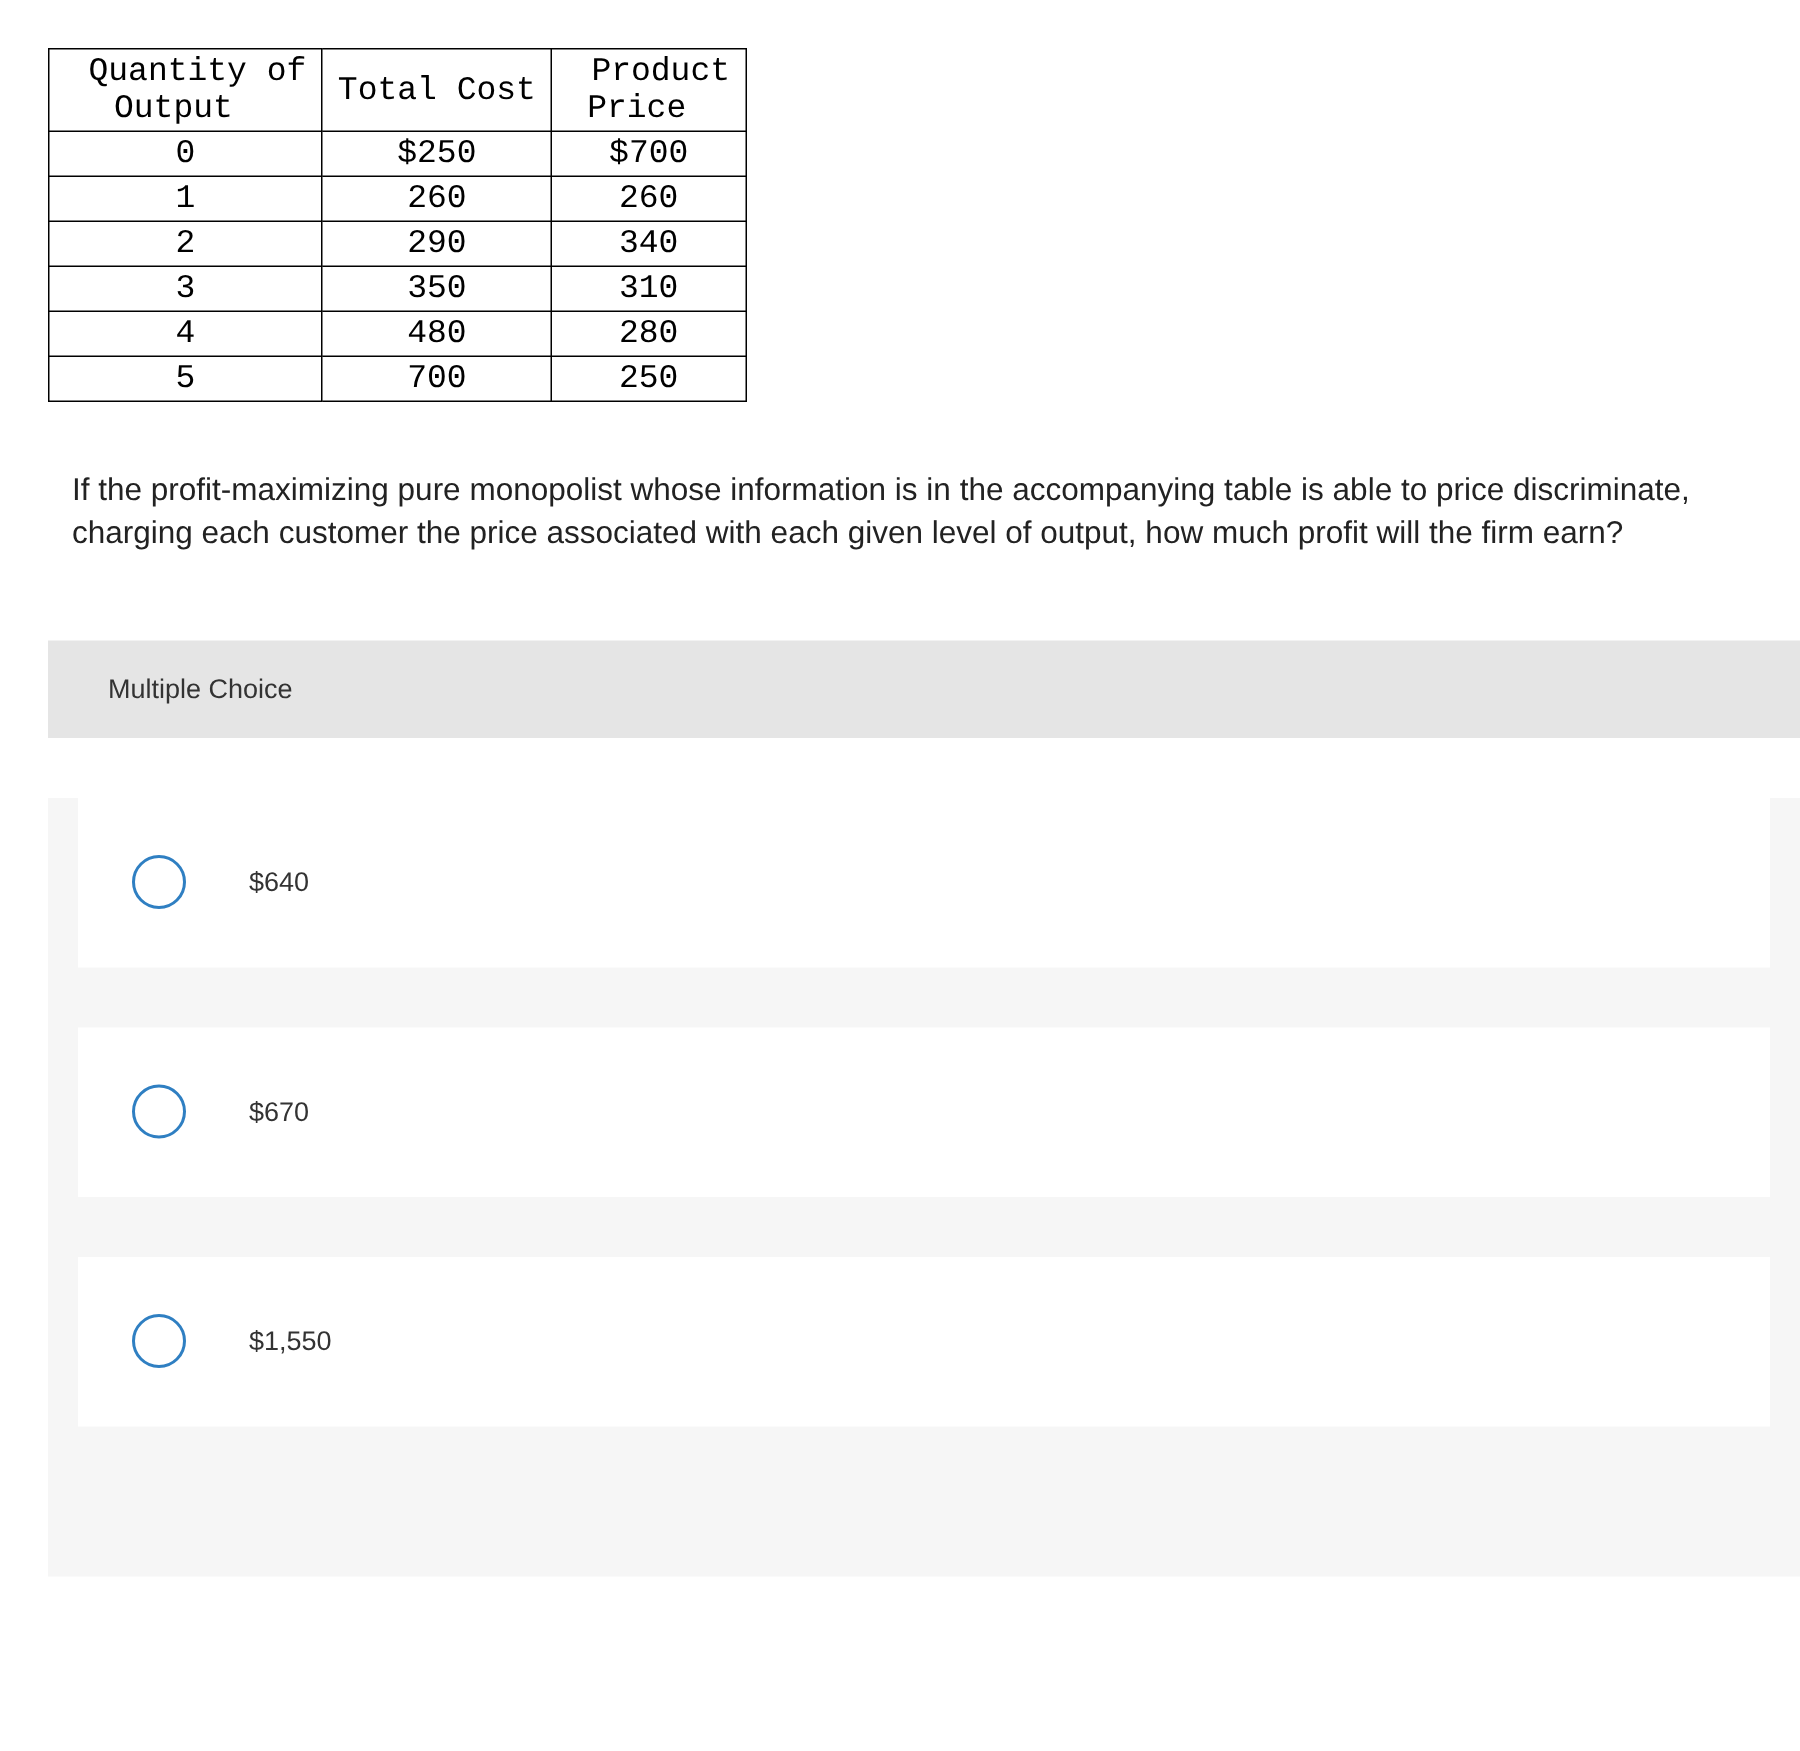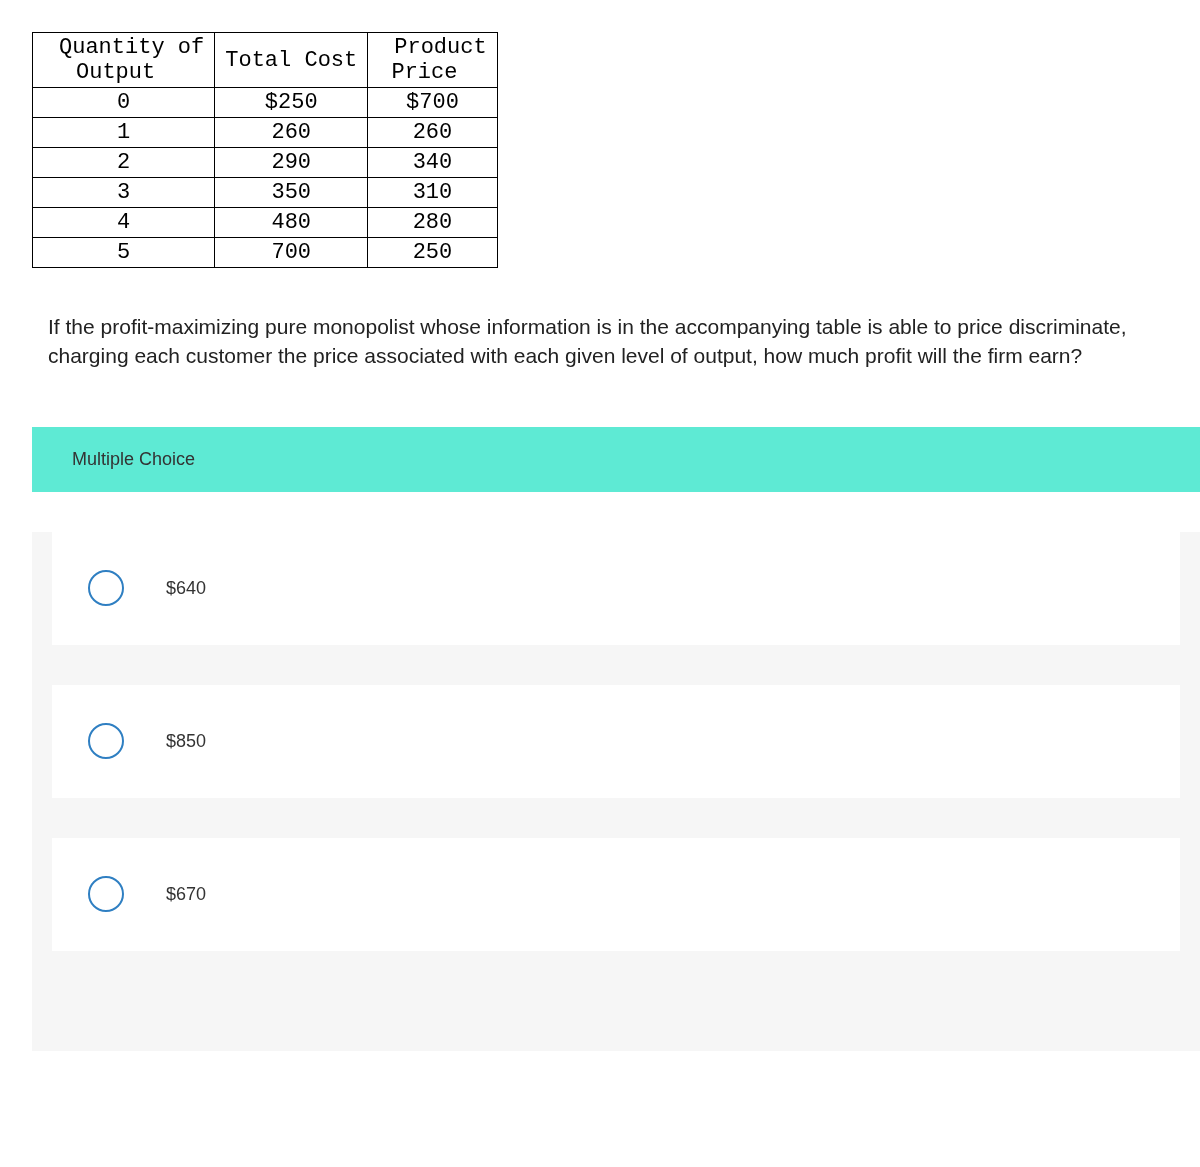--- a/index.html
+++ b/index.html
@@ -25,21 +25,21 @@
     .data-table th {
       font-weight: normal;
     }
     .question-text {
       font-size: 21px;
       color: #222;
       margin: 28px 0 40px 0;
       line-height: 1.4;
     }
     .mc-header {
-      background: #5eead4;
+      background: #e5e5e5;
       padding: 22px 40px;
       font-size: 18px;
       color: #333;
       margin-bottom: 40px;
     }
     .options-area {
       background: #f6f6f6;
       padding: 0 0 60px 0;
     }
     .option-row {
@@ -116,19 +116,19 @@
 
 <div class="mc-header">Multiple Choice</div>
 
 <div class="options-area">
   <div class="option-row">
     <div class="radio-circle"></div>
     <span class="option-label">$640</span>
   </div>
   <div class="option-row">
     <div class="radio-circle"></div>
-    <span class="option-label">$850</span>
+    <span class="option-label">$670</span>
   </div>
   <div class="option-row">
     <div class="radio-circle"></div>
-    <span class="option-label">$670</span>
+    <span class="option-label">$1,550</span>
   </div>
 </div>
 
 </body></html>

